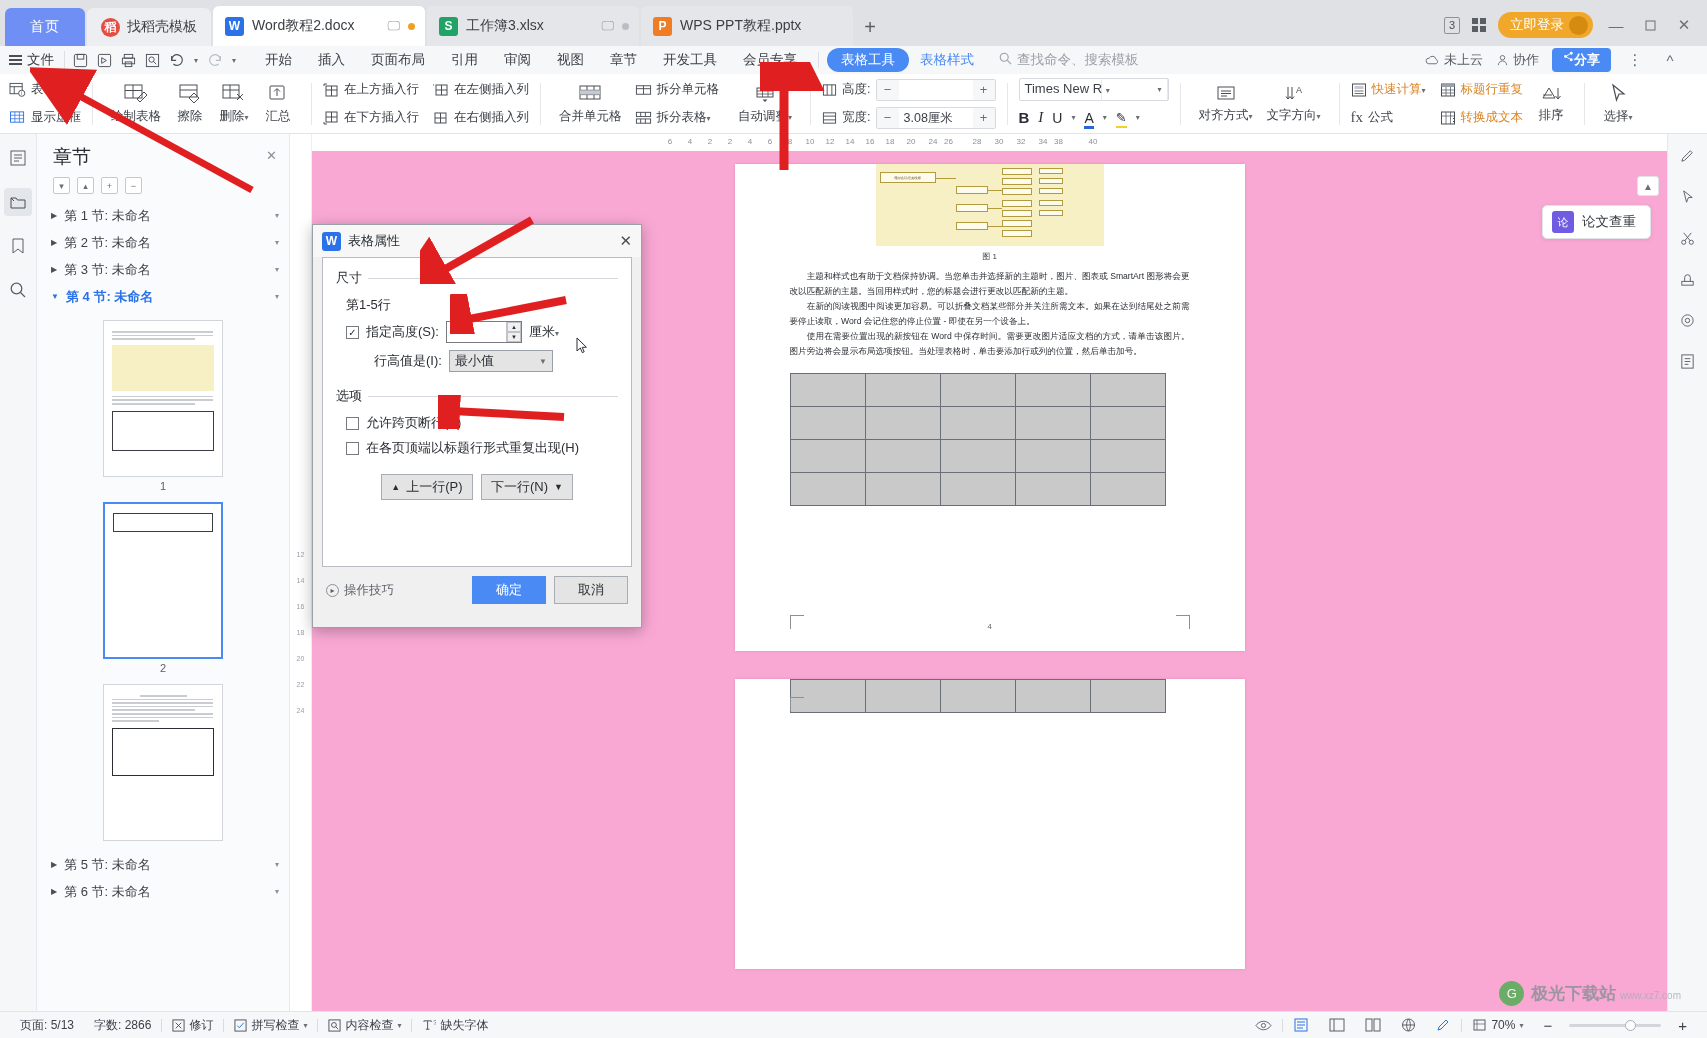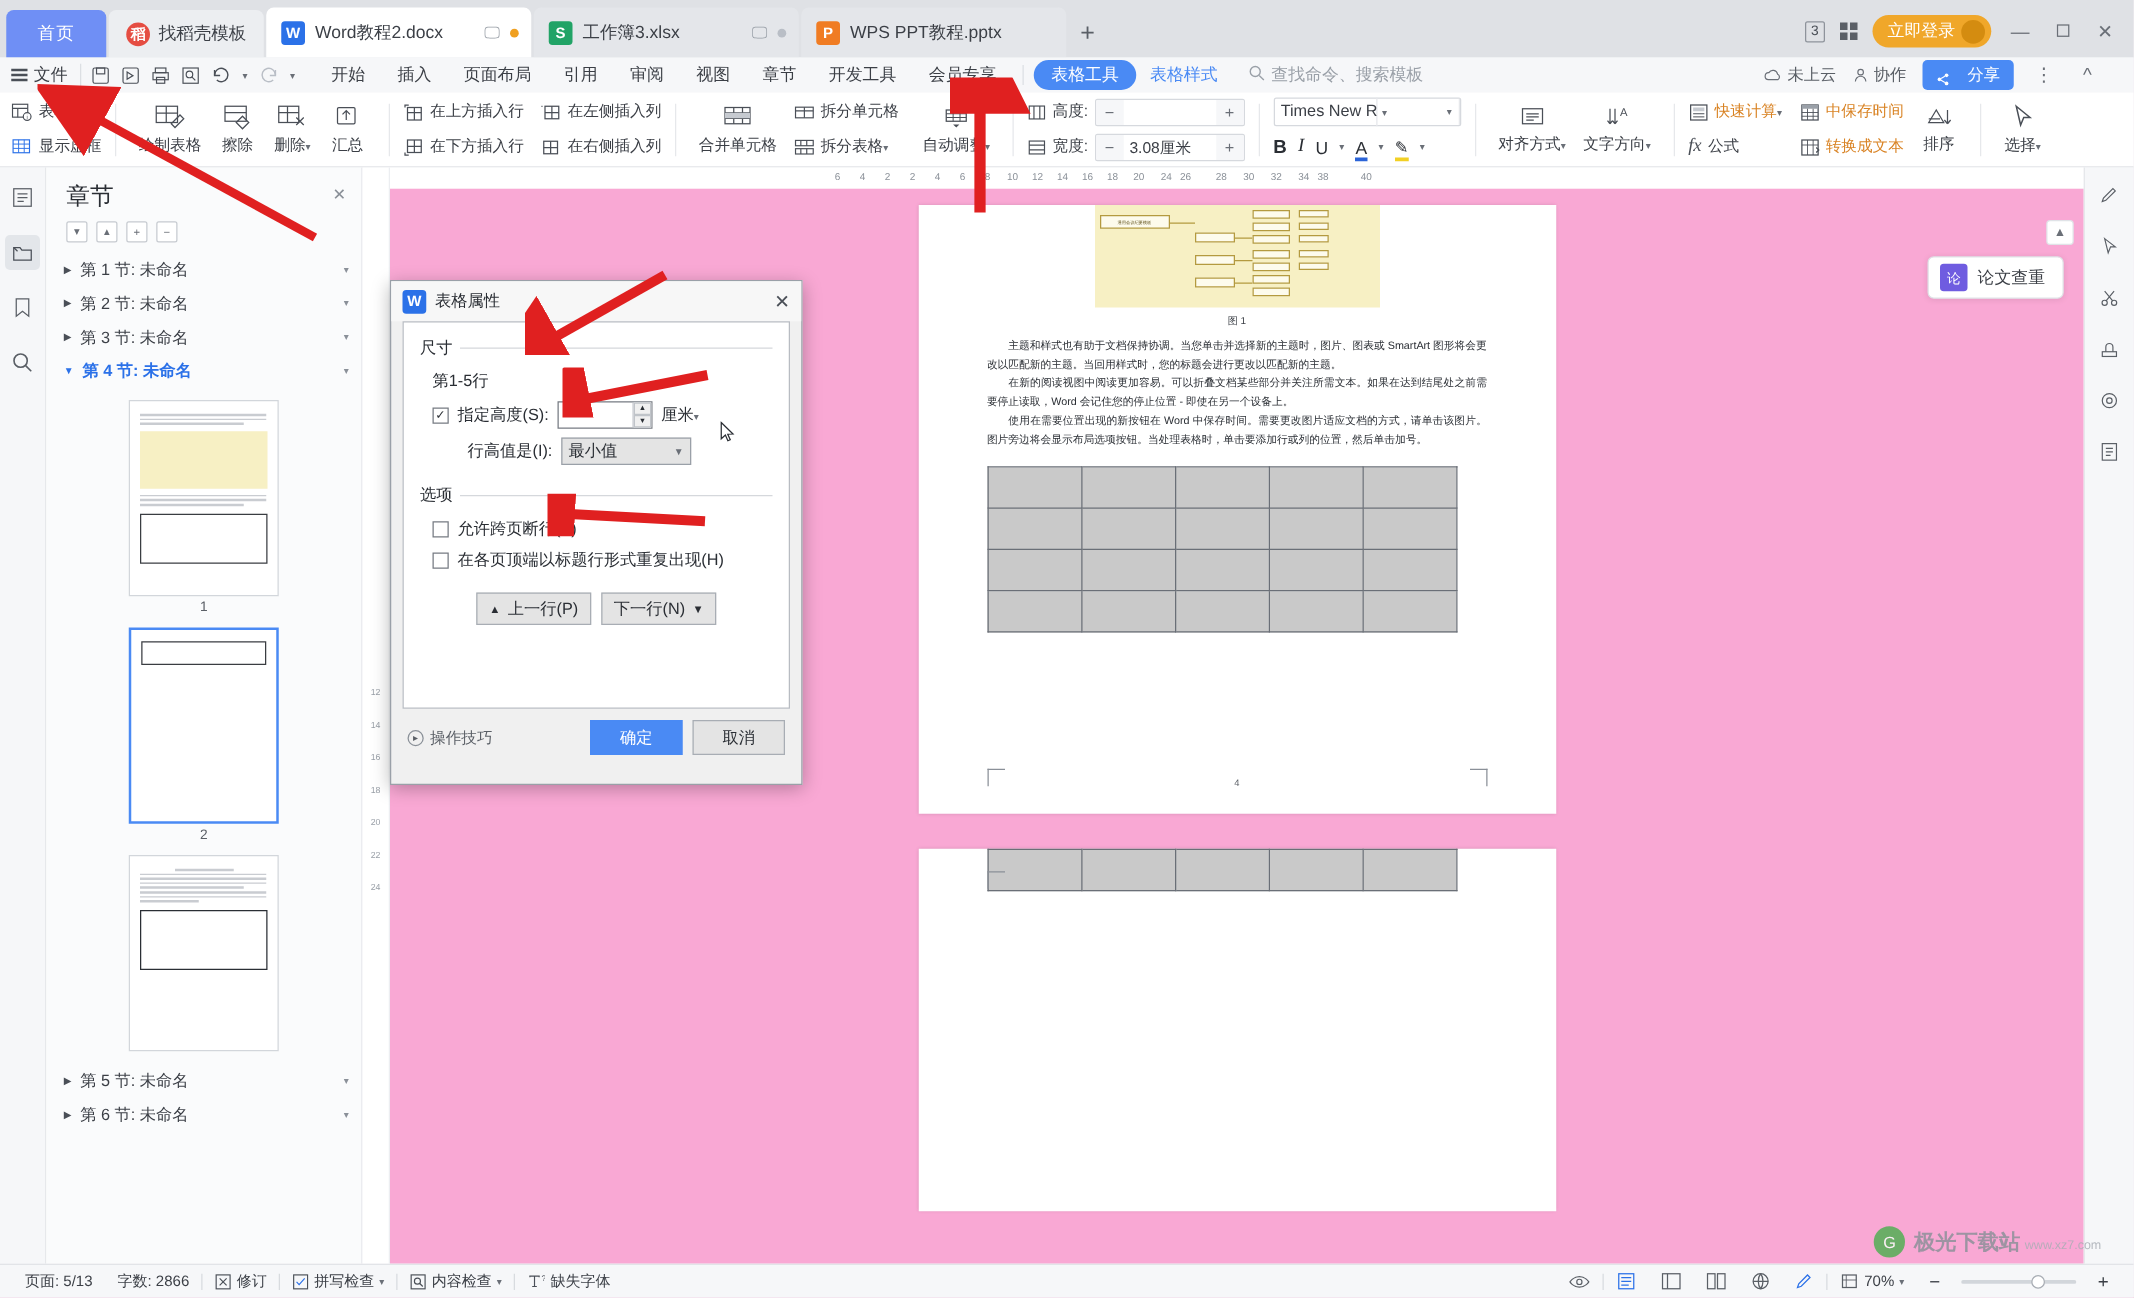--- a/index.html
+++ b/index.html
@@ -56,21 +56,21 @@
   .menu-it{ padding:0 13px; height:28px; line-height:28px; white-space:nowrap;}
   .sep-v{ width:1px; height:16px; background:#dcdfe3; margin:0 8px;}
   .pill{ background:#4a8af4; color:#fff; border-radius:13px; padding:3px 14px;
     font-size:13.5px; }
   .menu-blue{ color:#4a8af4; padding:0 11px;}
   .searchbox{ display:flex; align-items:center; gap:5px; color:#9aa0a8;
     margin-left:14px; font-size:13.5px;}
   .mb-right{ margin-left:auto; display:flex; align-items:center; gap:13px; padding-right:26px;}
   .mb-r-it{ display:flex; align-items:center; gap:4px; color:#5a5f66; font-size:13px;}
   .share-btn{ background:#4a8af4; color:#fff; border-radius:4px; padding:3px 11px;
-    font-size:13px; display:flex; align-items:flex-end; gap:14px;}
+    font-size:13px; display:flex; align-items:flex-start; gap:0;font-weight:bold;}
 
   
   .ribbon{ position:absolute; left:0; top:74px; width:1707px; height:60px;
     background:#fff; border-bottom:1px solid #e2e4e8; display:flex; align-items:center;
     font-size:12.5px; color:#3b3f46; padding-left:4px;}
   .rb-group{ display:flex; align-items:center; height:100%; padding:0 5px;}
   .rb-div{ width:1px; height:42px; background:#e6e8eb; margin:0 6px;}
   .rb-stack{ display:flex; flex-direction:column; justify-content:center; gap:6px; height:100%;}
   .rb-row{ display:flex; align-items:center; gap:5px; white-space:nowrap; height:22px;}
   .rb-big{ display:flex; flex-direction:column; align-items:center; justify-content:center;
@@ -611,32 +611,32 @@
       <div class="rb-stack">
         <div class="rb-row">
           <svg width="16" height="14" viewBox="0 0 16 14">
               <rect x="1.5" y="1" width="13" height="12" fill="none" stroke="#4a4f57"></rect>
               <rect x="3.5" y="3" width="9" height="3" fill="#c6cad0"></rect>
               <path d="M3.5 8h9M3.5 10.5h9" stroke="#4a4f57" stroke-width=".8"></path>
             </svg>
           <span class="orange"><span>快速计算</span><span class="caret">▾</span></span>
         </div>
         <div class="rb-row">
-          <span style="font-family:'Liberation Serif',serif;font-style:italic;font-size:15px;color:#4a4f57">fx</span>
+          <span style="font-family:'Liberation Serif',serif;font-size:15px;color:#4a4f57">fx</span>
           <span>公式</span>
         </div>
       </div>
       <div class="rb-stack" style="margin-left:14px">
         <div class="rb-row">
           <svg width="16" height="14" viewBox="0 0 16 14">
               <rect x="1.5" y="1" width="13" height="12" fill="none" stroke="#4a4f57"></rect>
               <rect x="1.5" y="1" width="13" height="3" fill="#9aa0a8"></rect>
               <path d="M1.5 7h13M1.5 10h13M6 4v9M10.5 4v9" stroke="#4a4f57" stroke-width=".7"></path>
             </svg>
-          <span class="orange">中保存时间</span>
+          <span class="orange">标题行重复</span>
         </div>
         <div class="rb-row">
           <svg width="16" height="14" viewBox="0 0 16 14">
               <rect x="1.5" y="1" width="13" height="12" fill="none" stroke="#4a4f57"></rect>
               <path d="M1.5 5h13M6 1v12M10.5 1v12" stroke="#4a4f57" stroke-width=".7"></path>
               <path d="M13 7l2 2-2 2" fill="none" stroke="#4a4f57"></path>
             </svg>
           <span class="orange">转换成文本</span>
         </div>
       </div>

